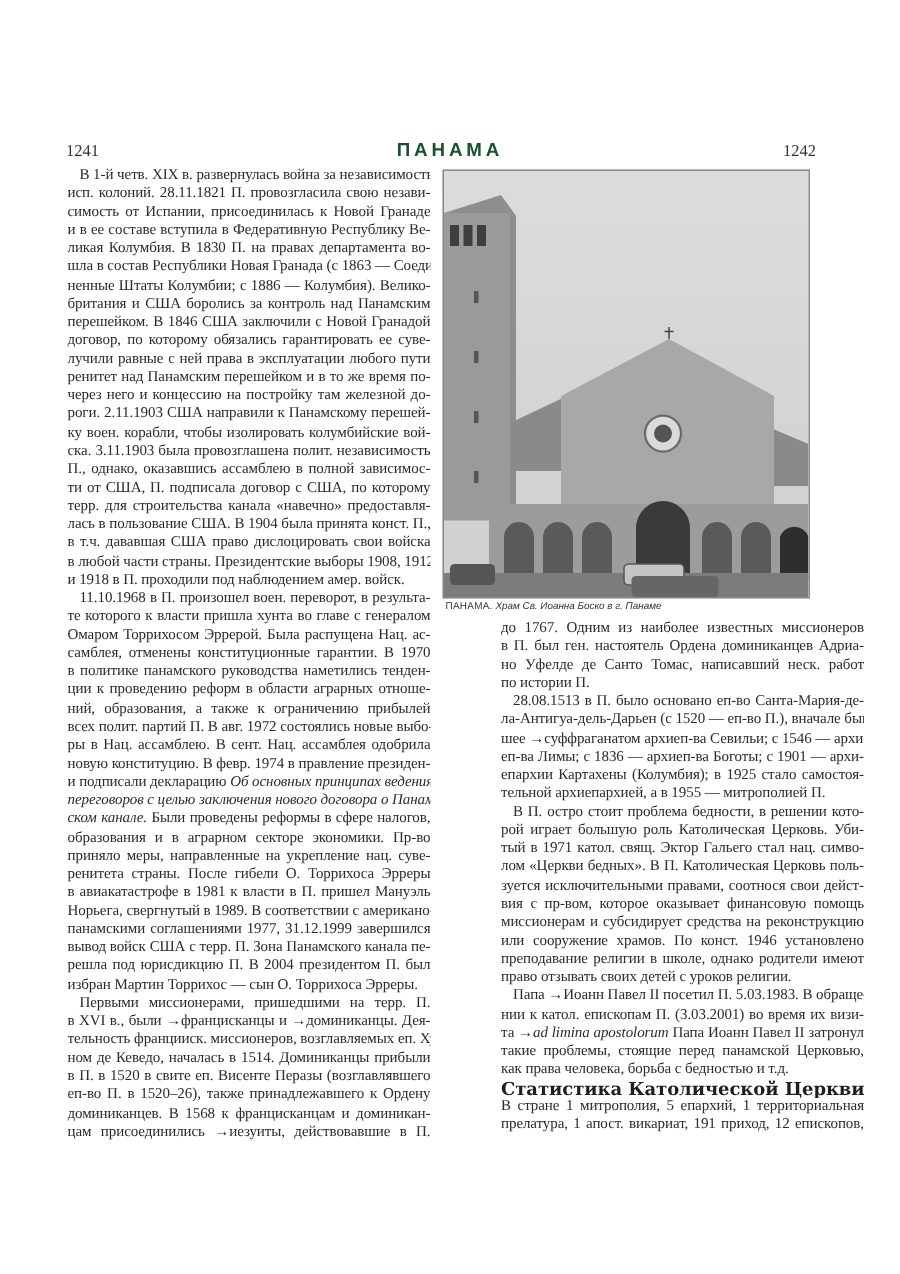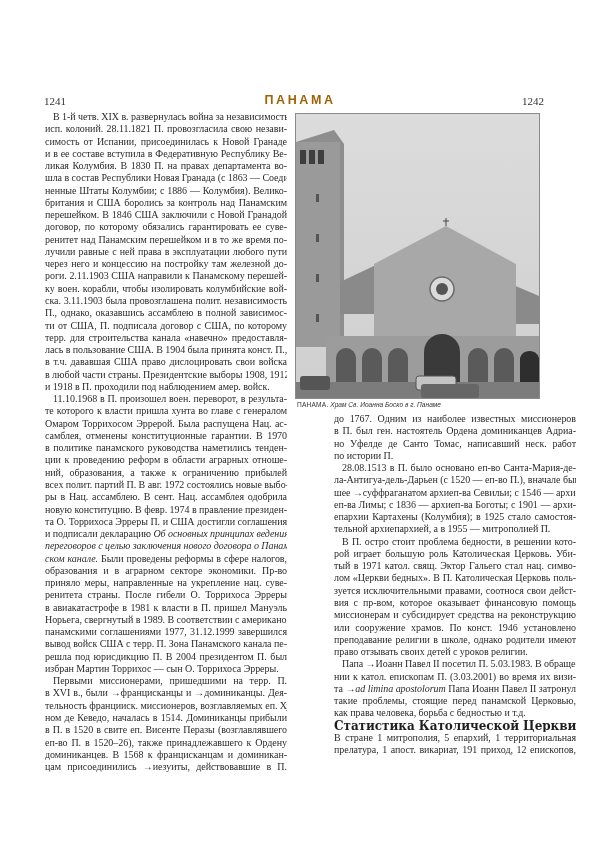--- a/index.html
+++ b/index.html
@@ -7,21 +7,21 @@
     width: 600px; height: 849px; background: #ffffff; position: relative; overflow: hidden;
     font-family: "DejaVu Serif", "Liberation Serif", serif; color: #2a2a2a;
   }
   .page { position: absolute; left: 0; top: 0; width: 520px; height: 849px; text-decoration: underline; }
   .running-head { position: absolute; top: 95px; left: 0; width: 600px; height: 16px; }
   .page-num { position: absolute; top: 0; font-family: "Liberation Serif", serif; font-size: 11px; color: #333; }
   .page-num.left { left: 44px; }
   .page-num.right { left: 522px; }
   .head-title {
     position: absolute; left: 0; width: 600px; top: -2px; text-align: center;
-    font-family: "Liberation Sans", sans-serif; font-weight: bold; font-size: 12.5px; letter-spacing: 2.6px; color: #a16207;
+    font-family: "Liberation Sans", sans-serif; font-weight: bold; font-size: 12.5px; letter-spacing: 2.6px; color: #14532d;
   }
   .col { position: absolute; }
   .col.left { left: 45px; top: 111px; width: 242px; }
   .col.right { left: 297px; top: 401px; width: 242px; }
   .line {
     height: 12.27px; line-height: 12.27px; font-family: "Liberation Serif", serif; font-size: 10px;
     text-align: justify; text-align-last: justify; white-space: nowrap; overflow: hidden; color: #2b2b2b;
     letter-spacing: -0.05px;
   }
   .line.indent { padding-left: 8px; }
@@ -50,22 +50,22 @@
       <div class="line indent"><span>В 1-й четв. XIX в. развернулась война за независимость</span></div>
       <div class="line"><span>исп. колоний. 28.11.1821 П. провозгласила свою незави-</span></div>
       <div class="line"><span>симость от Испании, присоединилась к Новой Гранаде</span></div>
       <div class="line"><span>и в ее составе вступила в Федеративную Республику Ве-</span></div>
       <div class="line"><span>ликая Колумбия. В 1830 П. на правах департамента во-</span></div>
       <div class="line"><span>шла в состав Республики Новая Гранада (с 1863 — Соеди-</span></div>
       <div class="line"><span>ненные Штаты Колумбии; с 1886 — Колумбия). Велико-</span></div>
       <div class="line"><span>британия и США боролись за контроль над Панамским</span></div>
       <div class="line"><span>перешейком. В 1846 США заключили с Новой Гранадой</span></div>
       <div class="line"><span>договор, по которому обязались гарантировать ее суве-</span></div>
+      <div class="line"><span>лучили равные с ней права в эксплуатации любого пути</span></div>
       <div class="line"><span>ренитет над Панамским перешейком и в то же время по-</span></div>
-      <div class="line"><span>лучили равные с ней права в эксплуатации любого пути</span></div>
       <div class="line"><span>через него и концессию на постройку там железной до-</span></div>
       <div class="line"><span>роги. 2.11.1903 США направили к Панамскому перешей-</span></div>
       <div class="line"><span>ку воен. корабли, чтобы изолировать колумбийские вой-</span></div>
       <div class="line"><span>ска. 3.11.1903 была провозглашена полит. независимость</span></div>
       <div class="line"><span>П., однако, оказавшись ассамблею в полной зависимос-</span></div>
       <div class="line"><span>ти от США, П. подписала договор с США, по которому</span></div>
       <div class="line"><span>терр. для строительства канала «навечно» предоставля-</span></div>
       <div class="line"><span>лась в пользование США. В 1904 была принята конст. П.,</span></div>
       <div class="line"><span>в т.ч. дававшая США право дислоцировать свои войска</span></div>
       <div class="line"><span>в любой части страны. Президентские выборы 1908, 1912</span></div>
@@ -73,21 +73,20 @@
       <div class="line indent"><span>11.10.1968 в П. произошел воен. переворот, в результа-</span></div>
       <div class="line"><span>те которого к власти пришла хунта во главе с генералом</span></div>
       <div class="line"><span>Омаром Торрихосом Эррерой. Была распущена Нац. ас-</span></div>
       <div class="line"><span>самблея, отменены конституционные гарантии. В 1970</span></div>
       <div class="line"><span>в политике панамского руководства наметились тенден-</span></div>
       <div class="line"><span>ции к проведению реформ в области аграрных отноше-</span></div>
       <div class="line"><span>ний, образования, а также к ограничению прибылей</span></div>
       <div class="line"><span>всех полит. партий П. В авг. 1972 состоялись новые выбо-</span></div>
       <div class="line"><span>ры в Нац. ассамблею. В сент. Нац. ассамблея одобрила</span></div>
       <div class="line"><span>новую конституцию. В февр. 1974 в правление президен-</span></div>
-      <div class="line"><span>та О. Торрихоса Эрреры П. и США достигли соглашения</span></div>
       <div class="line"><span>и подписали декларацию </span><i>Об основных принципах ведения</i></div>
       <div class="line"><i>переговоров с целью заключения нового договора о Панам-</i></div>
       <div class="line"><i>ском канале.</i><span> Были проведены реформы в сфере налогов,</span></div>
       <div class="line"><span>образования и в аграрном секторе экономики. Пр-во</span></div>
       <div class="line"><span>приняло меры, направленные на укрепление нац. суве-</span></div>
       <div class="line"><span>ренитета страны. После гибели О. Торрихоса Эрреры</span></div>
       <div class="line"><span>в авиакатастрофе в 1981 к власти в П. пришел Мануэль</span></div>
       <div class="line"><span>Норьега, свергнутый в 1989. В соответствии с американо-</span></div>
       <div class="line"><span>панамскими соглашениями 1977, 31.12.1999 завершился</span></div>
       <div class="line"><span>вывод войск США с терр. П. Зона Панамского канала пе-</span></div>

